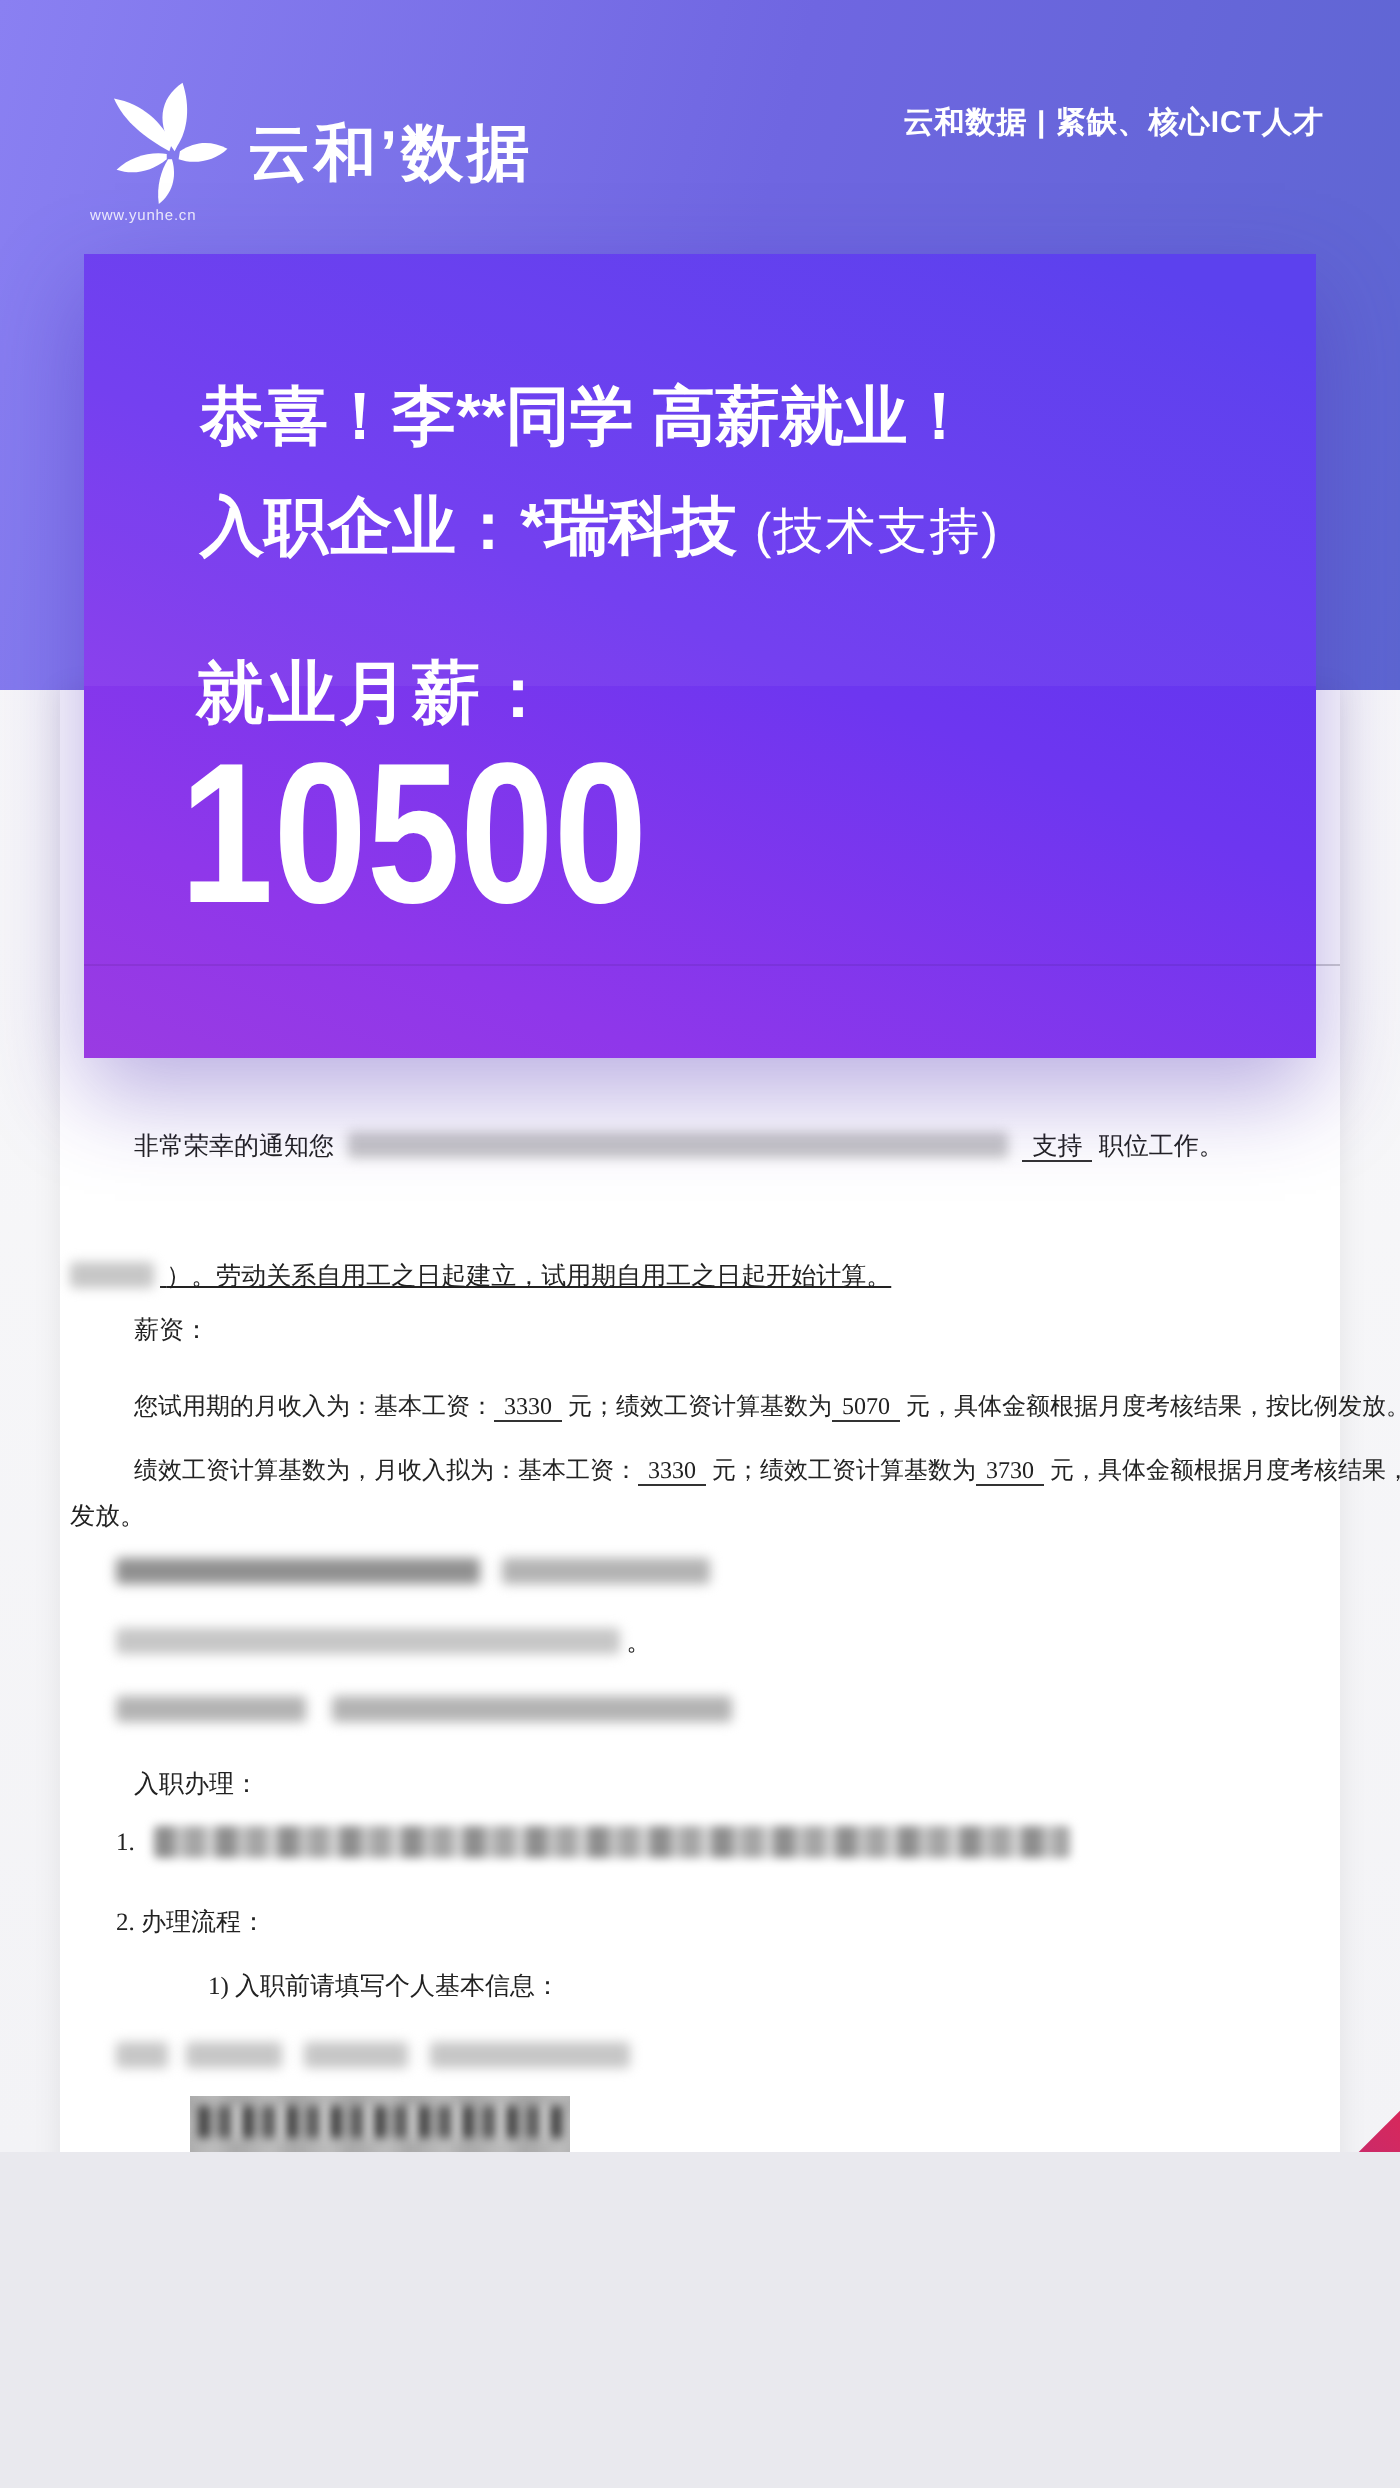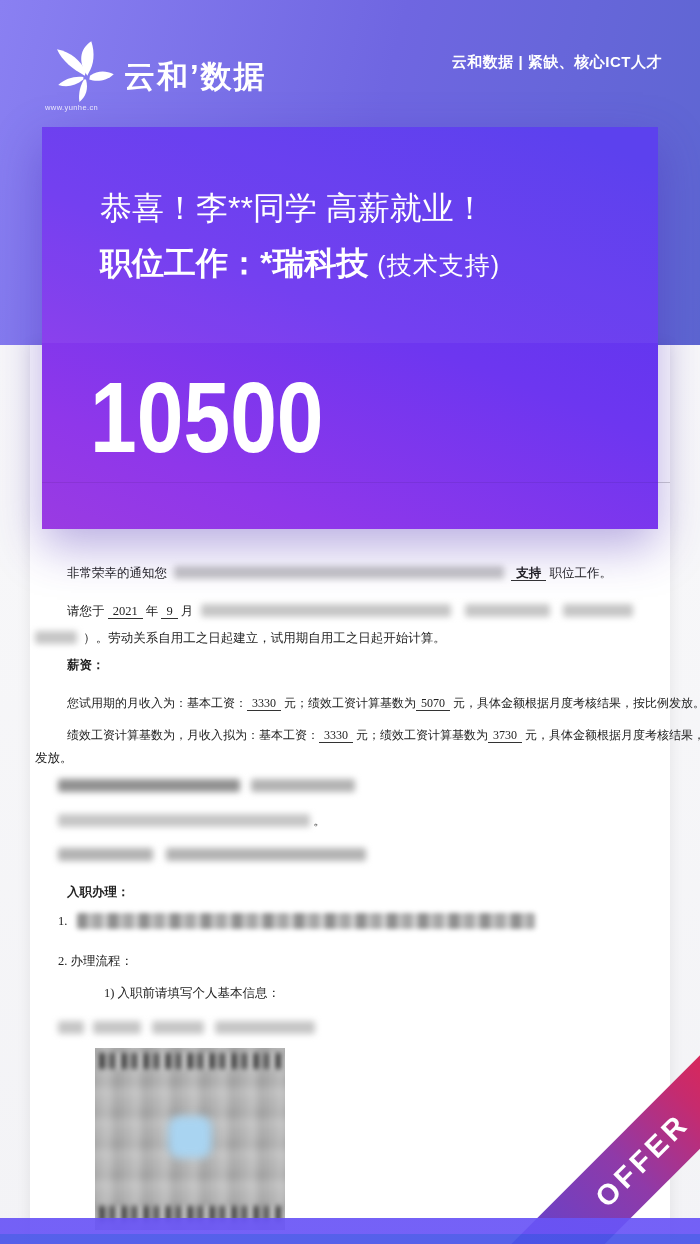--- a/index.html
+++ b/index.html
@@ -1,16 +1,16 @@
 <!DOCTYPE html>
 <html><head>
 <meta charset="utf-8">
 <style>
   html,body{margin:0;padding:0;background:#e9e9ee;}
-  .page{position:relative;width:700px;height:1244px;overflow:hidden;margin:0 auto;
+  .page{position:relative;width:700px;height:1076px;overflow:hidden;margin:0 auto;
         background:linear-gradient(180deg,#fafafb 0%,#f3f3f6 100%);
         font-family:"Liberation Sans","DejaVu Sans",sans-serif;}
 
   
   .header{position:absolute;left:0;top:0;width:700px;height:345px;
           background:linear-gradient(104deg,#8a80f2 0%,#6f66e1 52%,#5d66d1 100%);}
   .logo-icon{position:absolute;left:50px;top:40px;width:72px;height:66px;}
   .brand-name{position:absolute;left:124px;top:56px;font-size:31px;font-weight:700;color:#ffffff;letter-spacing:2px;}
   .website{position:absolute;left:45px;top:103px;font-size:7.5px;color:rgba(255,255,255,.85);letter-spacing:.4px;}
   .taglines{position:absolute;right:38px;top:51px;text-align:right;color:#ffffff;font-weight:700;
@@ -22,31 +22,31 @@
   .paper-edge-line{position:absolute;left:658px;top:482px;width:12px;height:1px;background:#cfcfcf;z-index:2;}
 
   
   .offer-card{position:absolute;left:42px;top:127px;width:616px;height:402px;z-index:30;
               background:linear-gradient(202deg,#5437ee 6%,#6d36f0 48%,#8f37ea 82%,#9a3be2 100%);
               box-shadow:0 18px 44px rgba(70,40,180,.38);}
   .card-overlay-top{position:absolute;left:0;top:0;width:100%;height:216px;background:rgba(255,255,255,.05);}
   .card-hairline{position:absolute;left:0;top:355px;width:100%;height:1px;background:rgba(0,0,0,.07);}
   .watermark{position:absolute;left:0;top:272px;width:100%;text-align:center;font-size:26px;
              letter-spacing:16px;color:rgba(20,20,60,.16);font-weight:700;}
-  .card-headline{position:absolute;left:58px;top:60px;font-size:32px;font-weight:400;color:#ffffff;letter-spacing:0px;white-space:nowrap;}
+  .card-headline{position:absolute;left:58px;top:60px;font-size:32px;font-weight:700;color:#ffffff;letter-spacing:0px;white-space:nowrap;}
   .card-company{position:absolute;left:58px;top:115px;font-size:32px;font-weight:700;color:#ffffff;white-space:nowrap;}
   .card-company .note{font-size:25px;font-weight:400;letter-spacing:1px;}
   .salary-label{position:absolute;left:56px;top:197px;font-size:34px;font-weight:800;color:#ffffff;letter-spacing:2px;}
   .salary-value{position:absolute;left:48px;top:240px;font-size:100px;font-weight:800;color:#ffffff;line-height:1;
                 transform:scaleX(.84);transform-origin:left top;}
 
   
   .ln{position:absolute;font-family:"Liberation Serif","DejaVu Serif",serif;font-size:12.5px;color:#222222;
       white-space:nowrap;z-index:10;line-height:18px;}
-  .bold{font-weight:700;}
+  .bold{font-weight:400;}
   .u{border-bottom:1px solid #333;padding:0 5px;}
   .blur{display:inline-block;vertical-align:-2px;border-radius:2px;filter:blur(3px);background:#c6c6c6;height:13px;}
   .blur.dark{background:#909090;}
   .blur.mid{background:#b3b3b3;}
   .blur.addr{height:16px;vertical-align:-4px;filter:blur(2.5px);
              background:repeating-linear-gradient(90deg,#8e8e8e 0 10px,#c2c2c2 10px 16px,#a5a5a5 16px 25px,#d0d0d0 25px 31px);}
 
   
   .qr{position:absolute;left:95px;top:1048px;width:190px;height:182px;overflow:hidden;z-index:10;background:#cfcfcf;}
   .qr-noise{position:absolute;left:-12px;top:-12px;right:-12px;bottom:-12px;
@@ -94,51 +94,42 @@
   </div>
 
   <div class="paper"></div>
   <div class="paper-edge-line"></div>
 
   <div class="offer-card">
     <div class="card-overlay-top"></div>
     <div class="card-hairline"></div>
     <div class="card-headline">恭喜！李**同学 高薪就业！</div>
     <div class="card-company">
-      <span>职位工作：*瑞科技</span>
+      <span>入职企业：*瑞科技</span>
       <span class="note">(技术支持)</span>
     </div>
+    <div class="salary-label">就业月薪：</div>
     <div class="salary-value">10500</div>
   </div>
 
   <div class="ln" style="left:45px;top:507px;">
     <span>李</span>
     <span class="blur" style="width:40px;"></span>
     <span class="u">生 您好，</span>
   </div>
 
   <div class="ln" style="left:67px;top:564px;">
     <span>非常荣幸的通知您</span>
     <span class="blur" style="width:330px;margin:0 4px;"></span>
     <span class="u bold">支持</span>
     <span>职位工作。</span>
   </div>
 
-  <div class="ln" style="left:67px;top:602px;">
-    <span>请您于</span>
-    <span class="u">2021</span>
-    <span>年</span>
-    <span class="u">9</span>
-    <span>月</span>
-    <span class="blur" style="width:250px;margin:0 5px;"></span>
-    <span class="blur" style="width:85px;margin:0 5px;"></span>
-    <span class="blur" style="width:70px;margin-left:5px;"></span>
-  </div>
-
-  <div class="ln" style="left:35px;top:629px;">
+
+  <div class="ln" style="left:35px;top:629px;text-decoration:underline;">
     <span class="blur" style="width:42px;margin-right:3px;"></span>
     <span>）。劳动关系自用工之日起建立，试用期自用工之日起开始计算。</span>
   </div>
 
   <div class="ln bold" style="left:67px;top:656px;">薪资：</div>
 
   <div class="ln" style="left:67px;top:694px;font-size:12px;">
     <span>您试用期的月收入为：基本工资：</span><span class="u">3330</span>
     <span>元；绩效工资计算基数为</span><span class="u">5070</span>
     <span>元，具体金额根据月度考核结果，按比例发放。</span>

